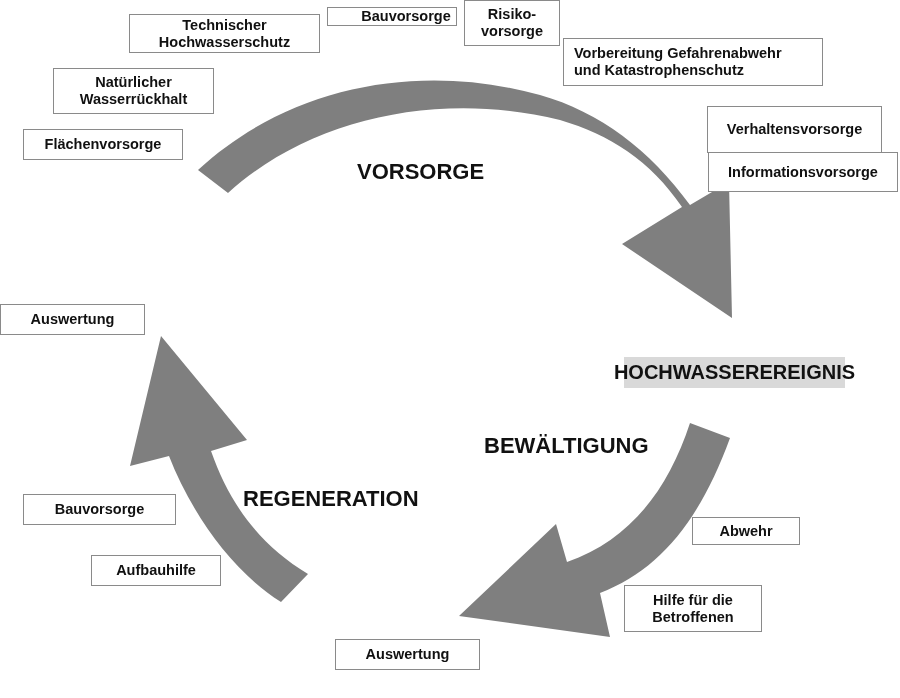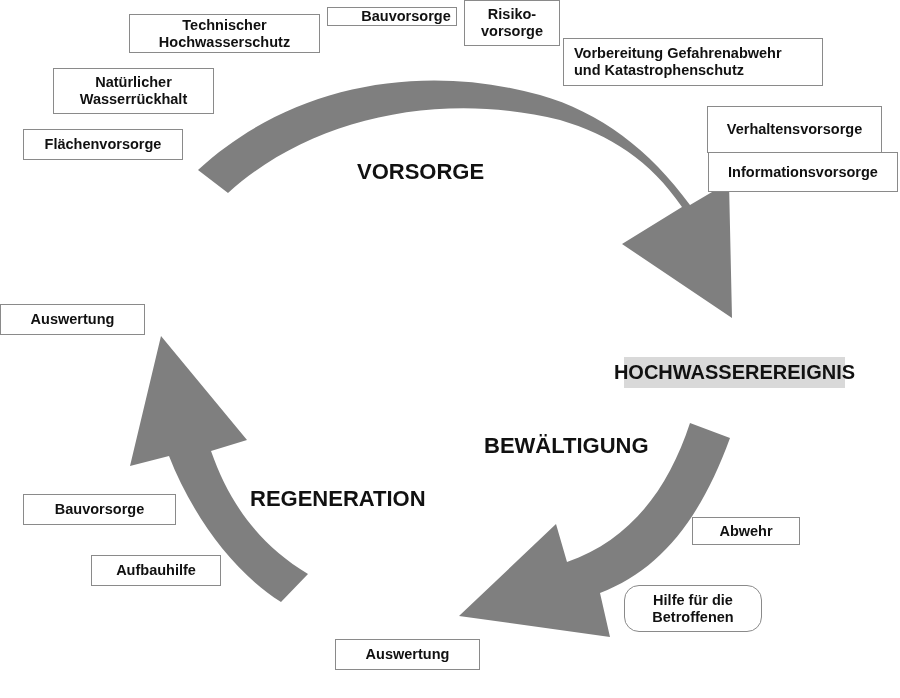--- a/index.html
+++ b/index.html
@@ -43,24 +43,24 @@
 <div class="box left" style="left:563px;top:38px;width:260px;height:48px;">Vorbereitung Gefahrenabwehr
 und Katastrophenschutz</div>
 <div class="box" style="left:53px;top:68px;width:161px;height:46px;">Natürlicher
 Wasserrückhalt</div>
 <div class="box" style="left:662px;top:106px;width:175px;height:47px;margin-left:45px;">Verhaltensvorsorge</div>
 <div class="box" style="left:23px;top:129px;width:160px;height:31px;">Flächenvorsorge</div>
 <div class="box" style="left:708px;top:152px;width:190px;height:40px;">Informationsvorsorge</div>
 
 <div class="phase" style="left:357px;top:159px;">VORSORGE</div>
 <div class="phase" style="left:484px;top:433px;">BEWÄLTIGUNG</div>
-<div class="phase" style="left:250px;top:486px;">REGENERATION</div>
+<div class="phase" style="left:243px;top:486px;">REGENERATION</div>
 
 <div class="box event" style="left:624px;top:357px;width:221px;height:31px;">HOCHWASSEREREIGNIS</div>
 
 <div class="box" style="left:692px;top:517px;width:108px;height:28px;">Abwehr</div>
-<div class="box" style="left:624px;top:585px;width:138px;height:47px;border-radius:15px;">Hilfe für die
+<div class="box" style="left:624px;top:585px;width:138px;height:47px;">Hilfe für die
 Betroffenen</div>
 <div class="box" style="left:335px;top:639px;width:145px;height:31px;">Auswertung</div>
 
 <div class="box" style="left:0px;top:304px;width:145px;height:31px;">Auswertung</div>
 <div class="box" style="left:23px;top:494px;width:153px;height:31px;">Bauvorsorge</div>
 <div class="box" style="left:91px;top:555px;width:130px;height:31px;">Aufbauhilfe</div>
 
 </body></html>

